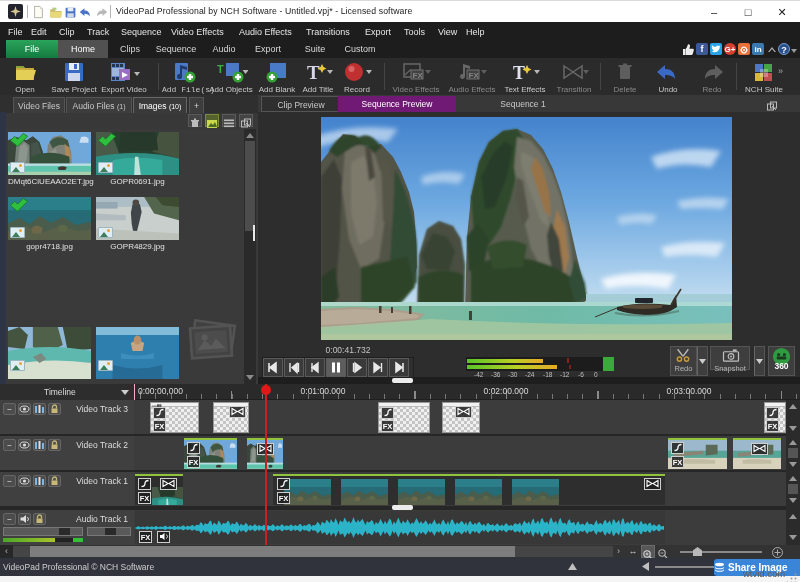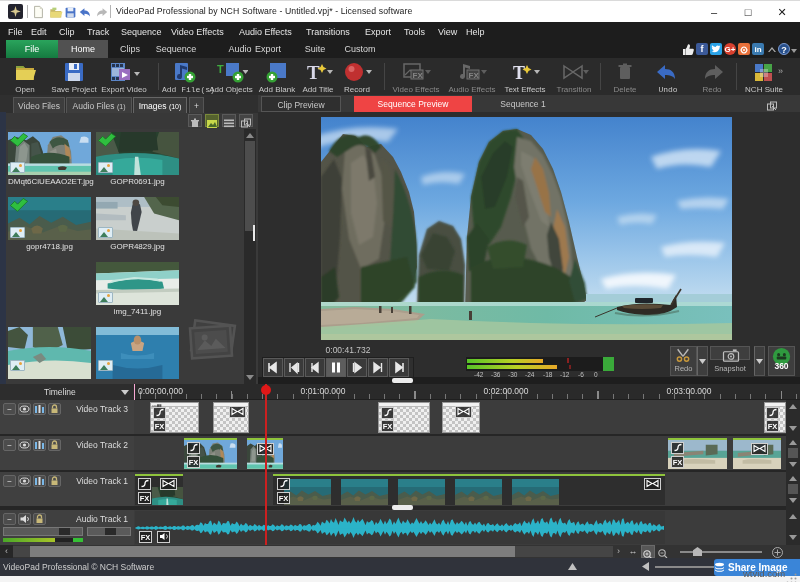--- a/index.html
+++ b/index.html
@@ -116,21 +116,21 @@
     <span style="left:404px;">Tools</span>
     <span style="left:438px;">View</span>
     <span style="left:466px;">Help</span>
   </div>
 
   <div id="tabbar">
     <div class="rtab" style="left:6px;width:52px;background:linear-gradient(#2aa45c,#157a40);color:#fff;">File</div>
     <div class="rtab" style="left:58px;width:50px;background:#515151;color:#fff;">Home</div>
     <div class="rtab" style="left:110px;width:40px;">Clips</div>
     <div class="rtab" style="left:150px;width:52px;">Sequence</div>
-    <div class="rtab" style="left:220px;width:40px;">Audio</div>
+    <div class="rtab" style="left:204px;width:40px;">Audio</div>
     <div class="rtab" style="left:246px;width:44px;">Export</div>
     <div class="rtab" style="left:295px;width:40px;">Suite</div>
     <div class="rtab" style="left:336px;width:48px;">Custom</div>
     <div class="soc" style="left:682px;background:transparent;"><svg width="13" height="13" viewBox="0 0 13 13">
           <path d="M1 6 h2.2 v6 H1z M3.6 12 h5.6 q1.3 0 1.6 -1.2 l1 -3.6 q0.3 -1.4 -1.1 -1.4 H7.4 l0.6 -2.6 q0.3 -1.6 -1.1 -2 q-0.9 -0.2 -1.2 0.7 l-0.9 2.7 -1.2 1.4z" fill="#ececec"></path>
         </svg></div>
     <div class="soc" style="left:696px;background:#3b5998;">f</div>
     <div class="soc" style="left:710px;background:#2aa3e8;"><svg width="10" height="10" viewBox="0 0 10 10" style="margin-top:1px;">
           <path d="M9.5 2 q-0.5 0.4 -1 0.5 q0.6 -0.5 0.7 -1 q-0.6 0.4 -1.2 0.5 q-0.6 -0.6 -1.4 -0.6 q-1.6 0 -1.9 1.6 q-2.2 -0.2 -3.7 -1.7 q-0.7 1.5 0.6 2.5 q-0.5 0 -0.9 -0.2 q0 1.4 1.5 1.8 q-0.4 0.1 -0.8 0 q0.4 1.2 1.7 1.3 q-1.2 0.9 -2.6 0.8 q3.2 1.8 6.2 -0.3 q2.1 -1.6 2.1 -4.5 q0.5 -0.3 0.7 -0.7z" fill="#fff"></path>
         </svg></div>
@@ -268,21 +268,21 @@
     </div>
     <div class="tsepv" style="left:600px;"></div>
     <div class="tbtn dis" style="left:604px;width:42px;">
       <div class="ic"><svg width="22" height="24" viewBox="0 0 22 24" opacity="0.55">
             <rect x="6" y="7" width="10" height="12" rx="1" fill="#888"></rect>
             <rect x="4.5" y="5" width="13" height="2" fill="#888"></rect>
             <rect x="9" y="3.5" width="4" height="2" fill="#888"></rect>
           </svg></div>
       <div class="lb">Delete</div>
     </div>
-    <div class="tbtn" style="left:646px;width:44px;font-family:Liberation Mono, monospace;">
+    <div class="tbtn" style="left:646px;width:44px;">
       <div class="ic"><svg width="26" height="24" viewBox="0 0 26 24">
             <path d="M20 19 c0 -7 -4 -10 -10 -10 l0 -4 -8 7 8 7 0 -4 c5 0 8 1 10 4z" fill="#3a6bc4"></path>
           </svg></div>
       <div class="lb">Undo</div>
     </div>
     <div class="tbtn dis" style="left:690px;width:44px;">
       <div class="ic"><svg width="26" height="24" viewBox="0 0 26 24" opacity="0.55">
             <path d="M6 19 c0 -7 4 -10 10 -10 l0 -4 8 7 -8 7 0 -4 c-5 0 -8 1 -10 4z" fill="#888"></path>
           </svg></div>
       <div class="lb">Redo</div>
@@ -459,26 +459,20 @@
             <use href="#gcheck"></use>
           </svg><div class="imgico"></div></div>
       <div class="thumbname">gopr4718.jpg</div>
     </div>
     <div class="thumbcell" style="left:96px;top:102px;">
       <div class="thumbimg"><svg width="83" height="43" viewBox="0 0 100 52" preserveAspectRatio="none">
             <use href="#scn-beach"></use>
           </svg><div class="imgico"></div></div>
       <div class="thumbname">GOPR4829.jpg</div>
     </div>
-    <div class="thumbcell" style="left:96px;top:167px;">
-      <div class="thumbimg"><svg width="83" height="43" viewBox="0 0 100 52" preserveAspectRatio="none">
-            <use href="#scn-boat"></use>
-          </svg><div class="imgico"></div></div>
-      <div class="thumbname">img_7411.jpg</div>
-    </div>
     <div class="thumbcell" style="left:8px;top:232px;">
       <div class="thumbimg" style="height:52px;"><svg width="83" height="52" viewBox="0 0 100 52" preserveAspectRatio="none">
             <use href="#scn-island"></use>
           </svg><div class="imgico" style="bottom:8px;"></div></div>
     </div>
     <div class="thumbcell" style="left:96px;top:232px;">
       <div class="thumbimg" style="height:52px;"><svg width="83" height="52" viewBox="0 0 100 52" preserveAspectRatio="none">
             <use href="#scn-swim"></use>
           </svg><div class="imgico" style="bottom:8px;"></div></div>
     </div>
@@ -506,21 +500,21 @@
       <svg width="8" height="5" viewBox="0 0 8 5" style="position:absolute;left:2px;bottom:4px;">
           <path d="M0 0 L8 0 L4 5Z" fill="#8a8a8a"></path>
         </svg>
     </div>
   </div>
 
   <div id="preview">
 
     <div class="abs" style="left:0;top:0;width:542px;height:17px;background:#383838;"></div>
     <div class="pvtab" style="left:3px;width:80px;background:#2f2f2f;border:1px solid #555;">Clip Preview</div>
-    <div class="pvtab" style="left:96px;width:118px;background:#ef4444;color:#fff;">Sequence Preview</div>
+    <div class="pvtab" style="left:80px;width:118px;background:#701a75;color:#fff;">Sequence Preview</div>
     <div class="pvtab" style="left:210px;width:110px;">Sequence 1</div>
     <div class="abs" style="left:508px;top:3px;"><svg width="12" height="11" viewBox="0 0 12 11">
           <rect x="1.5" y="3" width="6" height="6" fill="none" stroke="#bbb"></rect>
           <rect x="4.5" y="1" width="6" height="6" fill="none" stroke="#bbb"></rect>
           <path d="M6 5 l4 4" stroke="#bbb"></path>
         </svg></div>
 
     <div class="abs" style="left:63px;top:22px;width:411px;height:223px;overflow:hidden;">
       <svg width="411" height="223" viewBox="0 0 411 223" preserveAspectRatio="none">
         <defs>
@@ -669,21 +663,21 @@
           <circle cx="5" cy="12" r="2.4" fill="none" stroke="#c8983a" stroke-width="1.6"></circle>
           <circle cx="13" cy="12" r="2.4" fill="none" stroke="#c8983a" stroke-width="1.6"></circle>
         </svg>
       <div class="abs" style="left:0;top:17px;width:100%;text-align:center;color:#b5b5b5;font-size:7.5px;">Redo</div>
     </div>
     <div class="abs" style="left:439px;top:251px;width:11px;height:30px;background:#3e3e3e;border:1px solid #555;border-left:1px solid #666;">
         <svg width="7" height="5" viewBox="0 0 7 5" style="position:absolute;left:1px;top:12px;">
           <path d="M0 0 L7 0 L3.5 5Z" fill="#ccc"></path>
         </svg>
       </div>
-    <div class="abs" style="left:452px;top:251px;width:40px;height:14px;background:#3e3e3e;border:1px solid #555;">
+    <div class="abs" style="left:452px;top:251px;width:40px;height:24px;background:#3e3e3e;border:1px solid #555;">
       <svg width="20" height="15" viewBox="0 0 20 16" style="position:absolute;left:10px;top:1px;">
           <rect x="2" y="4" width="16" height="10" rx="1" fill="none" stroke="#c0c0c0" stroke-width="1.3"></rect>
           <rect x="12" y="1.5" width="4" height="2" fill="#c0c0c0"></rect>
           <circle cx="10" cy="9" r="3" fill="none" stroke="#c0c0c0" stroke-width="1.2"></circle>
           <circle cx="10" cy="9" r="1" fill="#c0c0c0"></circle>
         </svg>
       <div class="abs" style="left:0;top:17px;width:100%;text-align:center;color:#b5b5b5;font-size:7.5px;">Snapshot</div>
     </div>
     <div class="abs" style="left:496px;top:251px;width:11px;height:30px;background:#3e3e3e;border:1px solid #555;border-left:1px solid #666;">
         <svg width="7" height="5" viewBox="0 0 7 5" style="position:absolute;left:1px;top:12px;">

